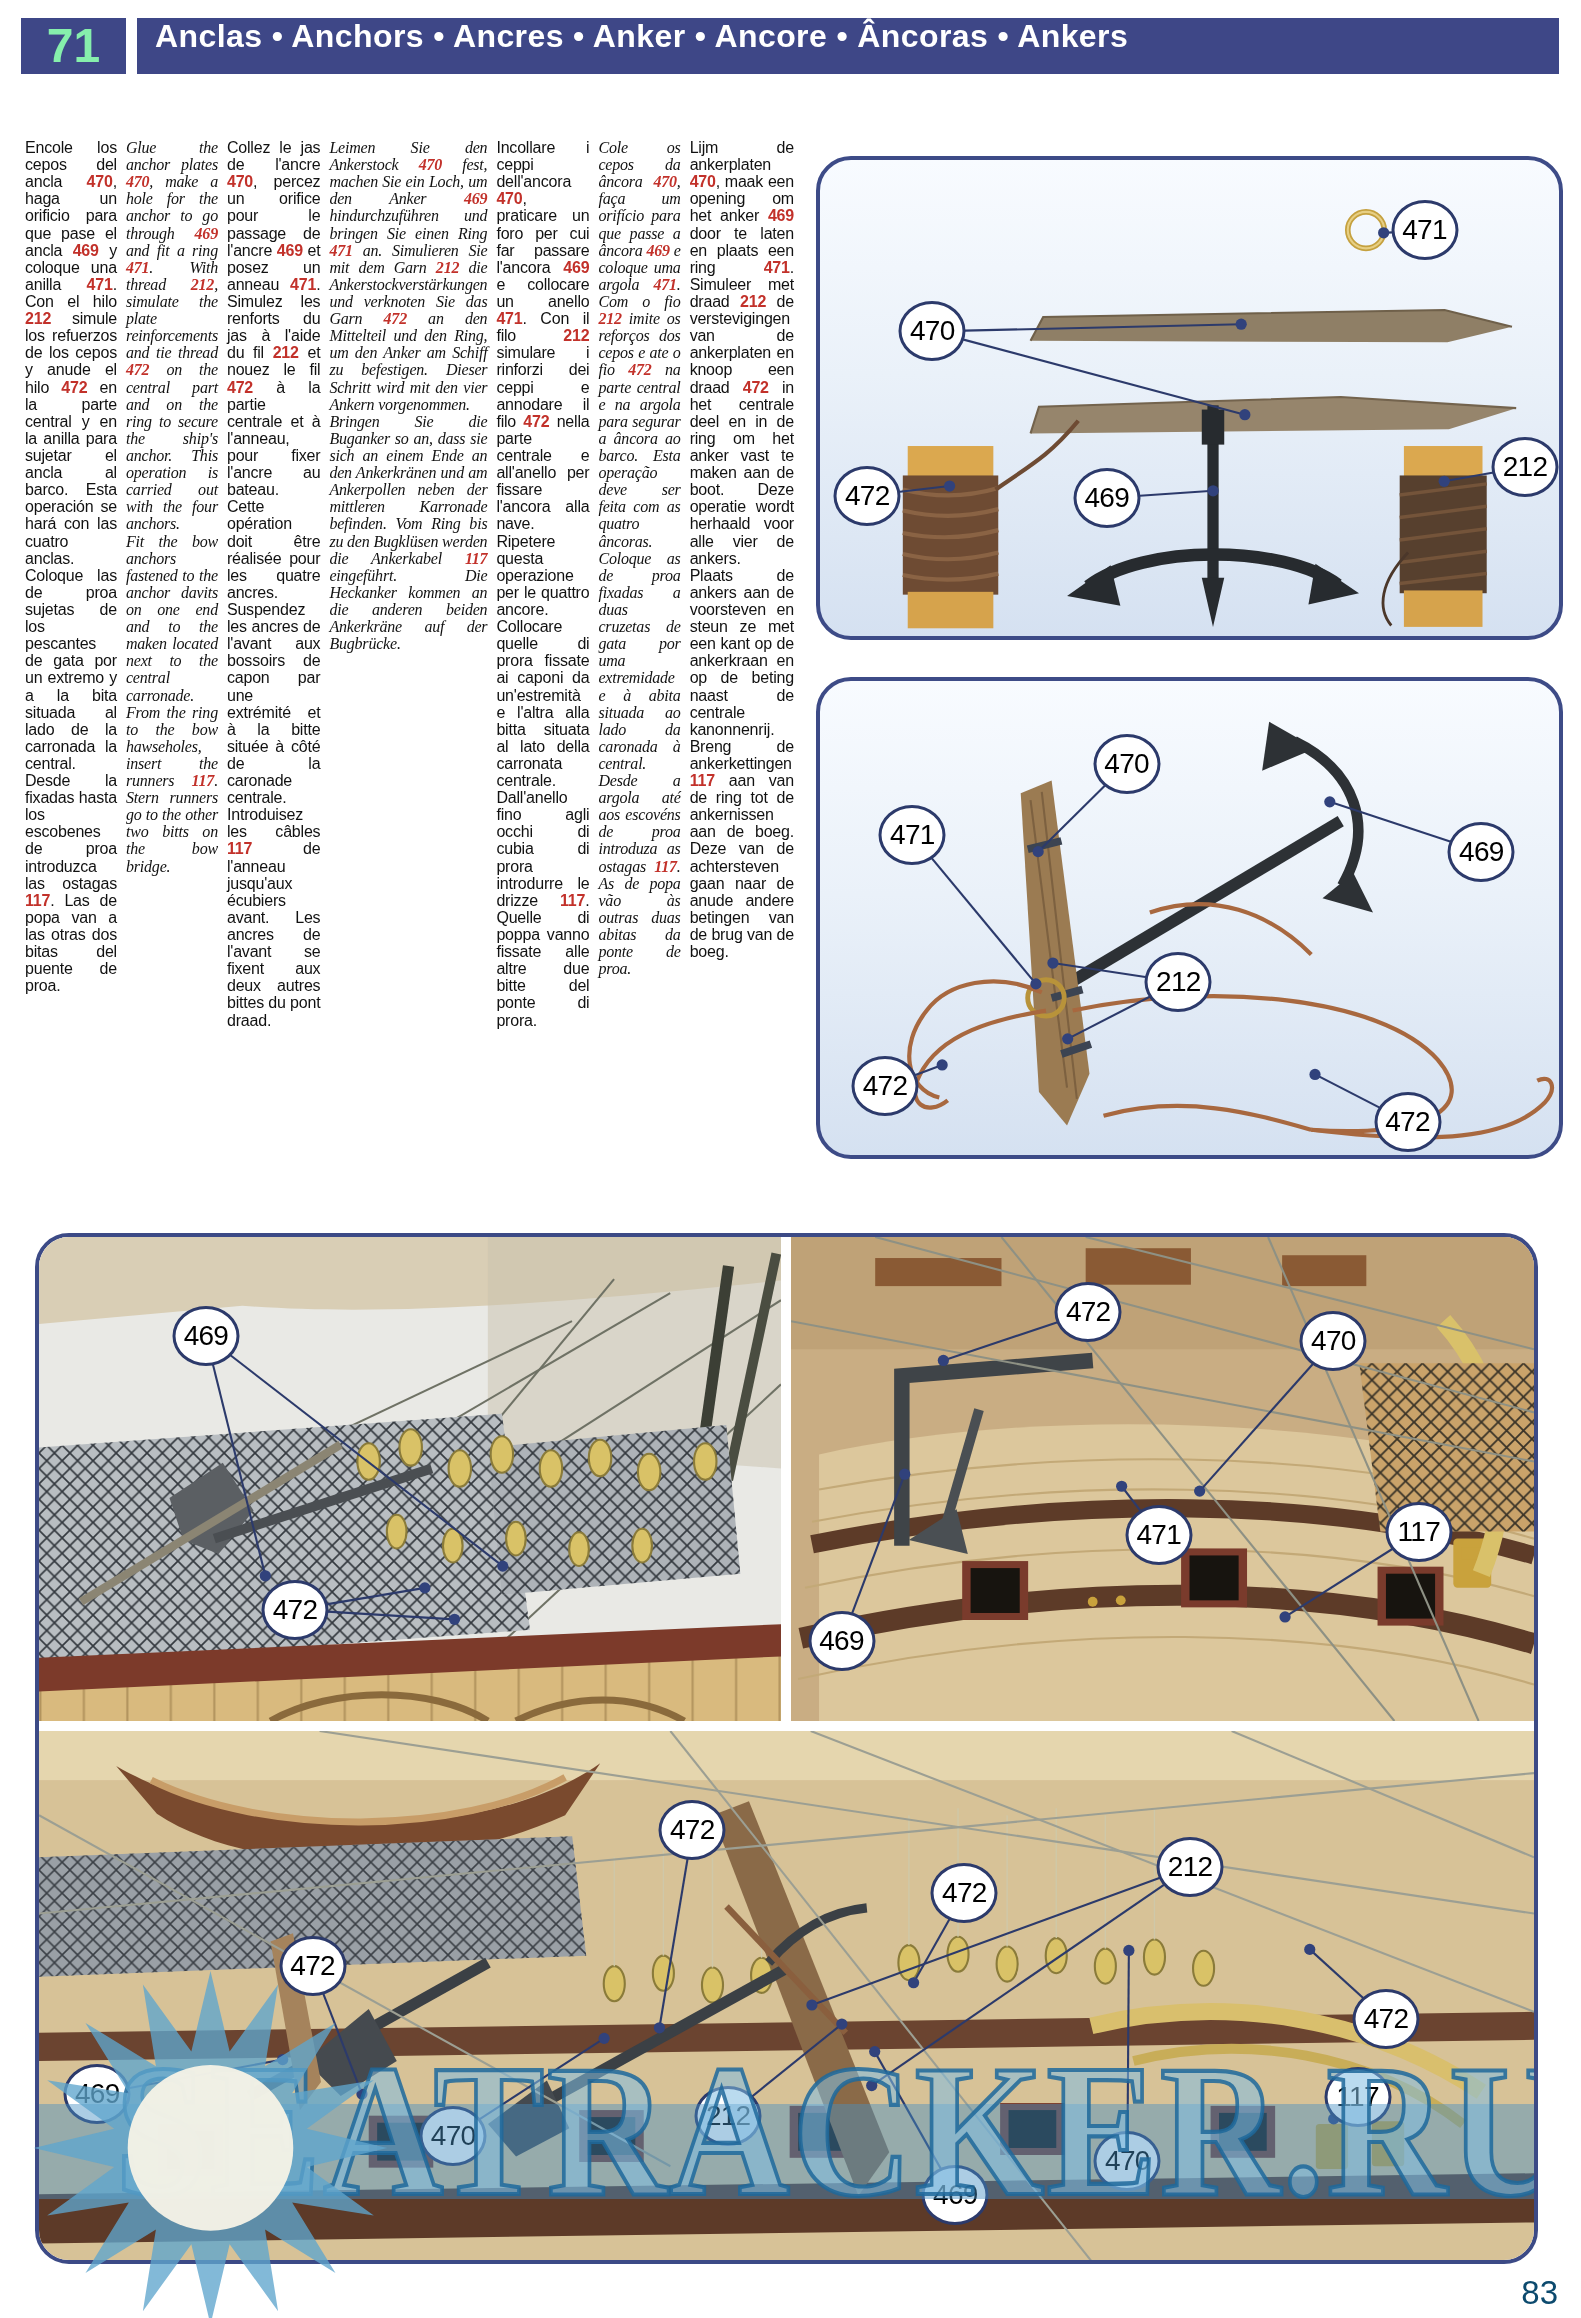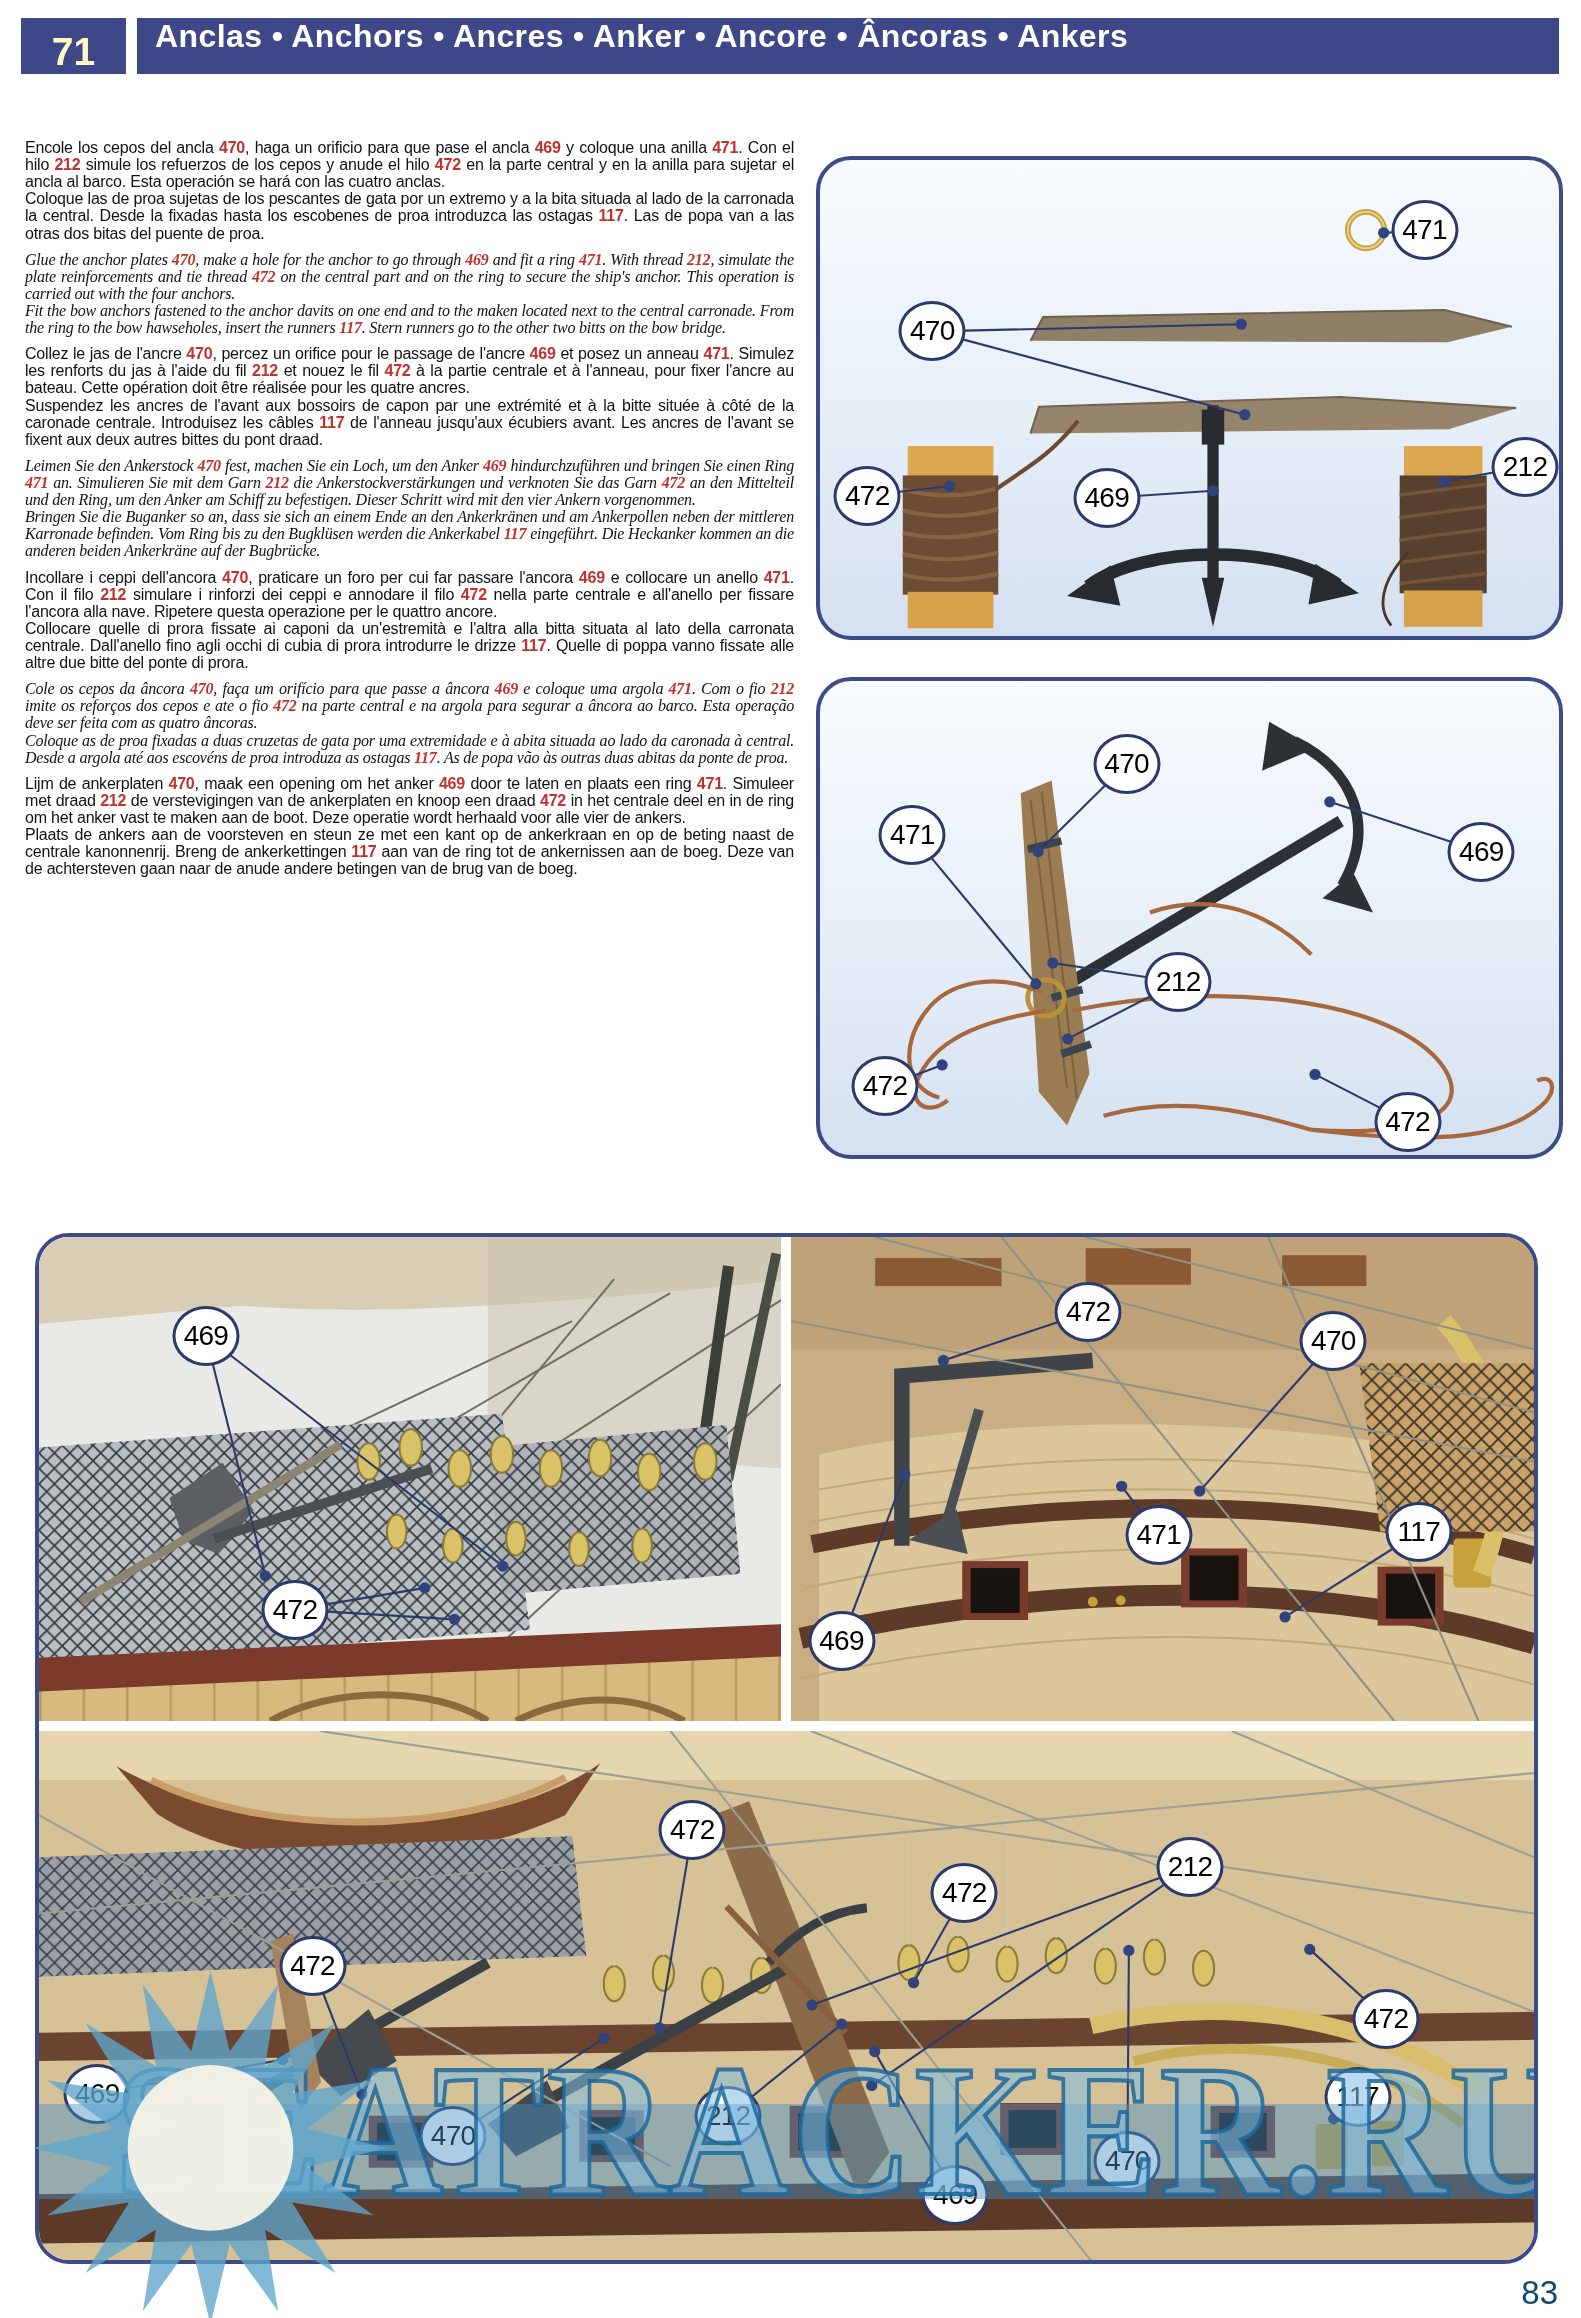--- a/index.html
+++ b/index.html
@@ -3,32 +3,32 @@
 <meta charset="utf-8">
 <style>
   html,body{margin:0;padding:0;}
   body{
     width:1582px;height:2319px;position:relative;background:#ffffff;
     font-family:"Liberation Sans",sans-serif;color:#111;overflow:hidden;
   }
   
   .step-box{
     position:absolute;left:21px;top:18px;width:105px;height:56px;
-    background:#3e4787;color:#fef9c3;display:flex;align-items:flex-end;justify-content:center;
-    font-size:39px;font-weight:bold;
+    background:#3e4787;color:#86efac;display:flex;align-items:flex-start;justify-content:center;
+    font-size:48px;font-weight:bold;
   }
   .title-bar{
     position:absolute;left:137px;top:18px;width:1422px;height:56px;
     background:#3e4787;color:#fff;display:flex;align-items:flex-start;
     padding-left:18px;box-sizing:border-box;font-size:32px;font-weight:bold;letter-spacing:0.4px;
   }
   
   .instructions{
     position:absolute;left:25px;top:139px;width:769px;
-    display:flex;flex-direction:column;gap:9px;
+    display:flex;flex-direction:row;gap:9px;
     font-size:16px;line-height:1.07;text-align:justify;letter-spacing:-0.2px;
   }
   .block p{margin:0;}
   .block.italic{font-style:italic;font-family:Liberation Serif, serif;}
   .pn{color:#c2312a;font-weight:bold;}
   
   .panel{
     position:absolute;border:4.9px solid #3d4b87;border-radius:35px;
     background:linear-gradient(180deg,#f8fbff 0%,#eaf1f9 45%,#d5e1f1 100%);
     overflow:hidden;

